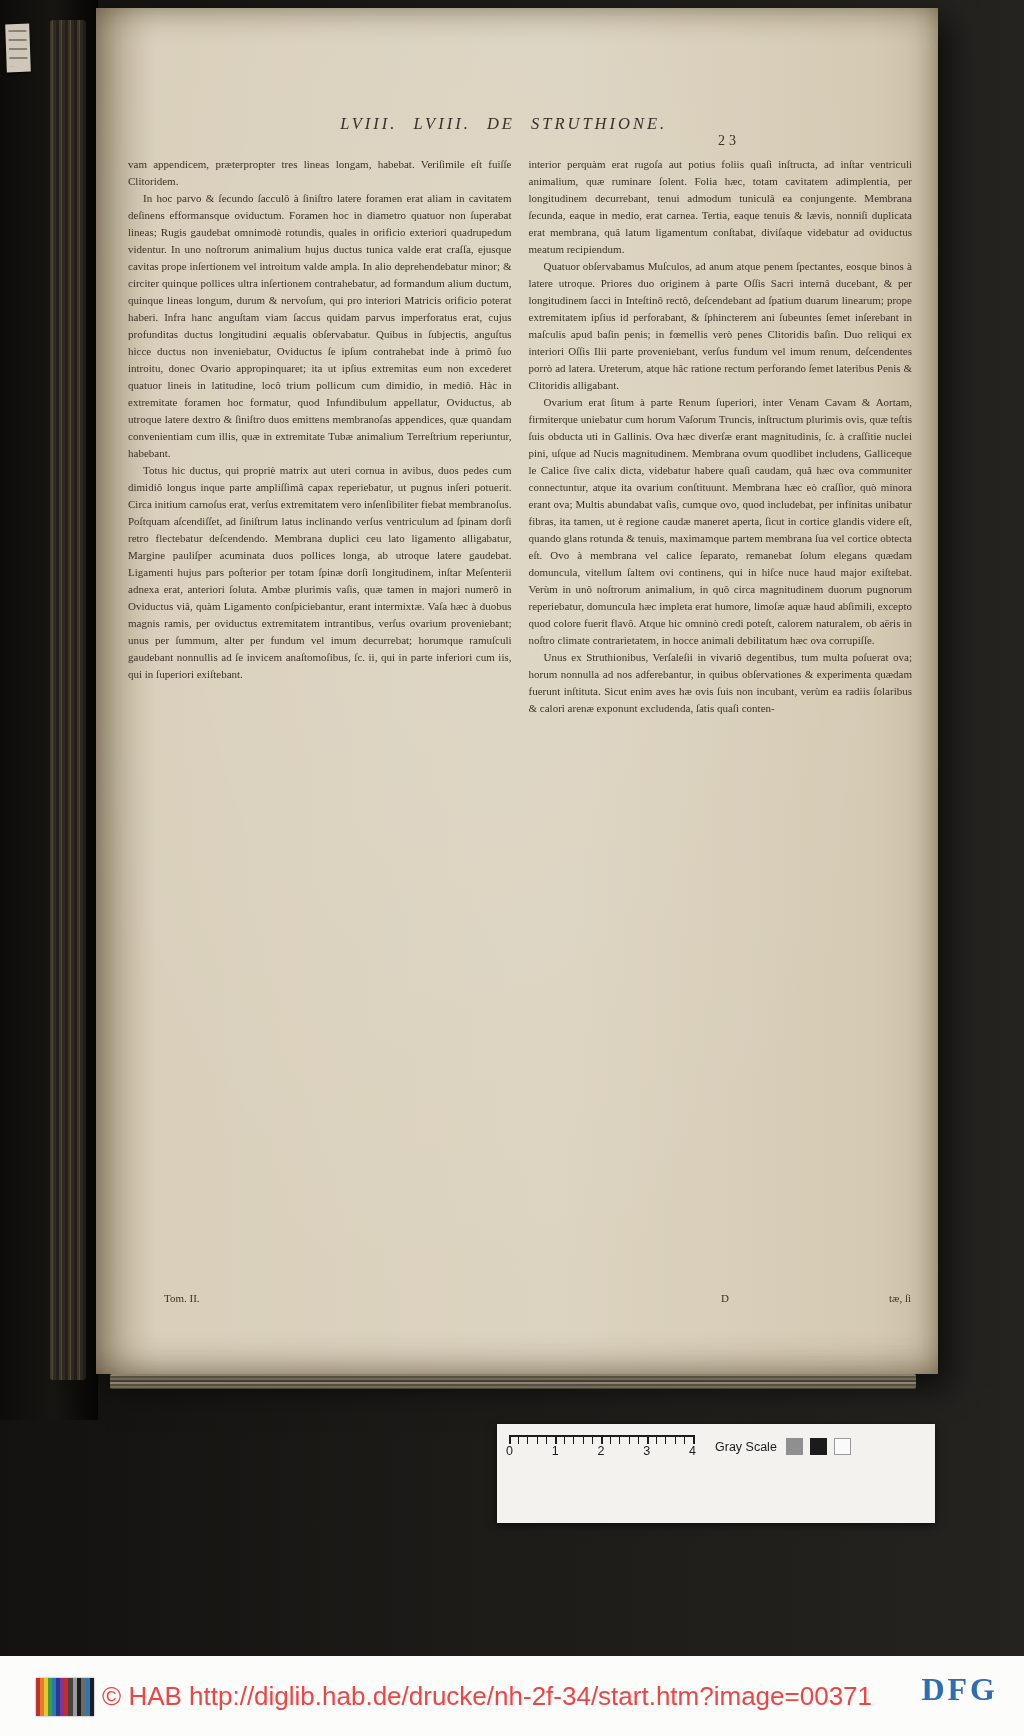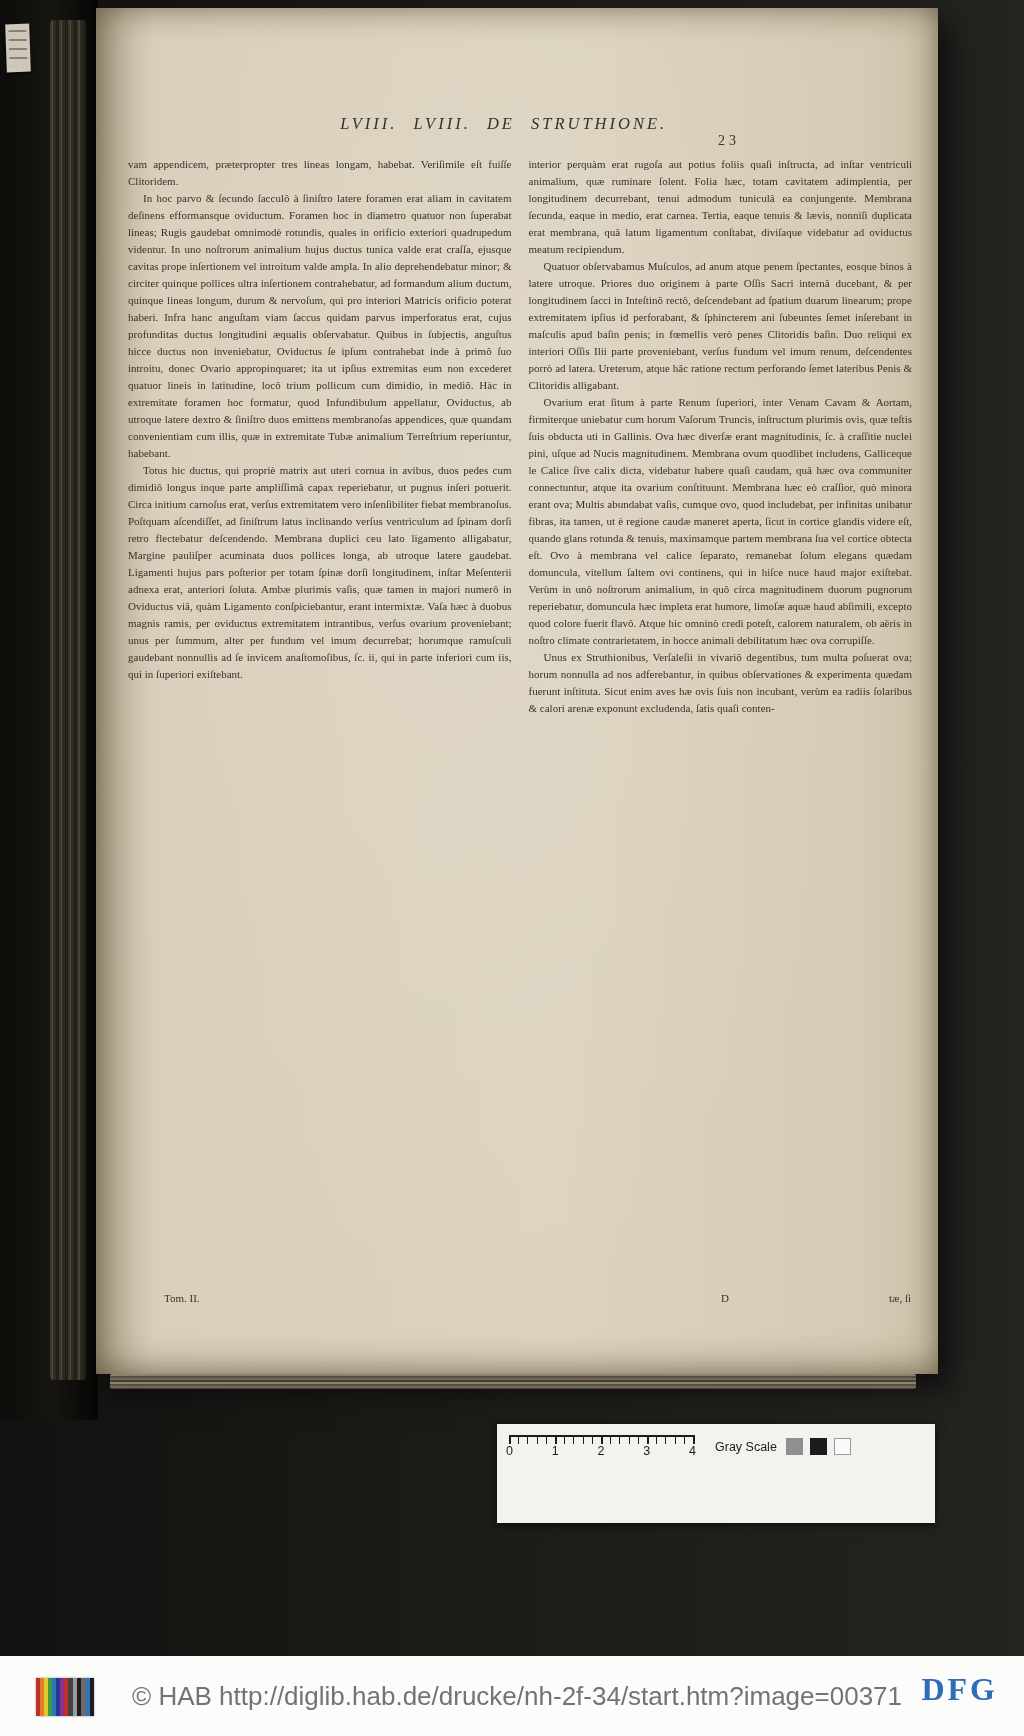--- a/index.html
+++ b/index.html
@@ -108,22 +108,22 @@
   .barcode {
     position:absolute; left:36px; top:22px; width:58px; height:38px;
     background:linear-gradient(90deg,
       #c22f2a 0 7%, #e07f27 7% 13%, #e3c92e 13% 20%, #3f9c45 20% 28%,
       #2f76b8 28% 35%, #273a90 35% 42%, #8c3190 42% 49%, #c22f2a 49% 56%,
       #444444 56% 63%, #9a9a9a 63% 70%, #1d1d1d 70% 78%, #6b6b6b 78% 86%,
       #2f76b8 86% 93%, #1d1d1d 93% 100%);
     box-shadow:0 0 2px rgba(0,0,0,.4);
   }
   .footer-text {
-    position:absolute; left:132px; top:50%; transform:translateY(-50%);
-    font-size:26px; color:#737373; font-family:"Liberation Sans",sans-serif;
+    position:absolute; left:102px; top:50%; transform:translateY(-50%);
+    font-size:26px; color:#ef4444; font-family:"Liberation Sans",sans-serif;
     white-space:nowrap;
   }
   .dfg {
     position:absolute; right:26px; top:15px;
     font-size:32px; font-weight:bold; letter-spacing:3px;
     color:#2f6eb6; font-family:"Liberation Serif",serif;
   }
 </style>
 </head>
 <body>

